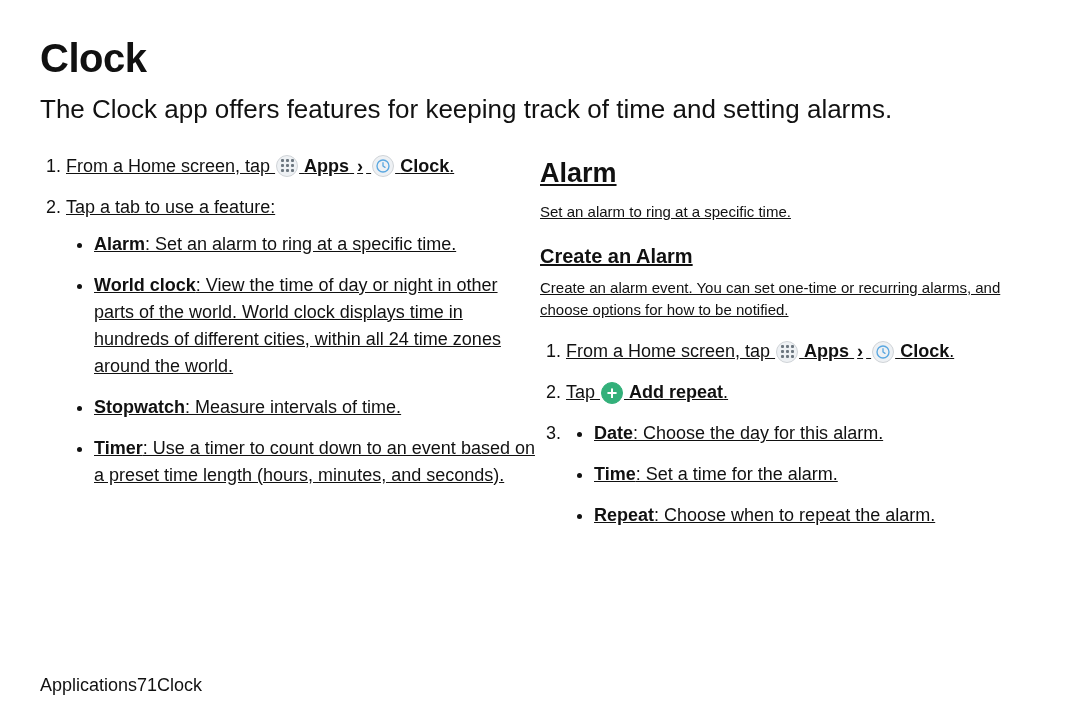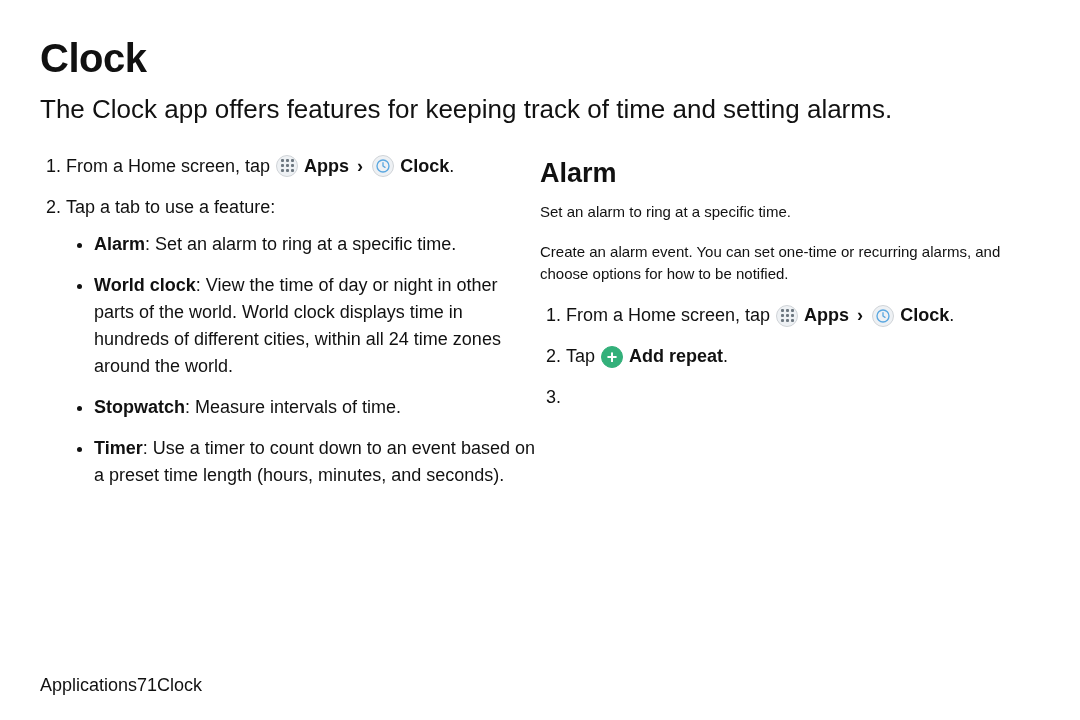--- a/index.html
+++ b/index.html
@@ -18,20 +18,21 @@
     margin-bottom: 12px;
   }
   p.intro {
     font-size: 26px;
     font-weight: 400;
     margin-bottom: 27px;
     line-height: 1.25;
   }
   .cols {
     display: flex;
+    text-decoration: underline;
   }
   .col {
     flex: 1;
     font-size: 18px;
     line-height: 1.5;
   }
   ol {
     list-style: decimal;
     padding-left: 26px;
   }
@@ -147,20 +148,21 @@
           <li><span class="bold">Timer</span><span>: Use a timer to count down to an event based on a preset time length (hours, minutes, and seconds).</span></li>
         </ul>
       </li>
     </ol>
   </div>
 
   <div class="col">
     <h2 class="section">Alarm</h2>
     <p class="sec-desc">Set an alarm to ring at a specific time.</p>
 
+    <h3 class="subsection">Create an Alarm</h3>
     <p class="sec-desc">Create an alarm event. You can set one-time or recurring alarms, and choose options for how to be notified.</p>
 
     <ol>
       <li>
         <span>From a Home screen, tap </span>
         <span class="icon">
           <span class="apps-grid">
               <span></span>
               <span></span>
               <span></span>
@@ -181,20 +183,25 @@
             </svg>
         </span>
         <span class="bold">Clock</span><span>.</span>
       </li>
       <li>
         <span>Tap </span>
         <span class="icon plus">+</span>
         <span class="bold">Add repeat</span><span>.</span>
       </li>
       <li>
+        <ul>
+          <li><span class="bold">Date</span><span>: Choose the day for this alarm.</span></li>
+          <li><span class="bold">Time</span><span>: Set a time for the alarm.</span></li>
+          <li><span class="bold">Repeat</span><span>: Choose when to repeat the alarm.</span></li>
+        </ul>
       </li>
     </ol>
   </div>
 
 </div>
 
 <div class="footer">
   <span>Applications</span>
   <span>71</span>
   <span>Clock</span>

